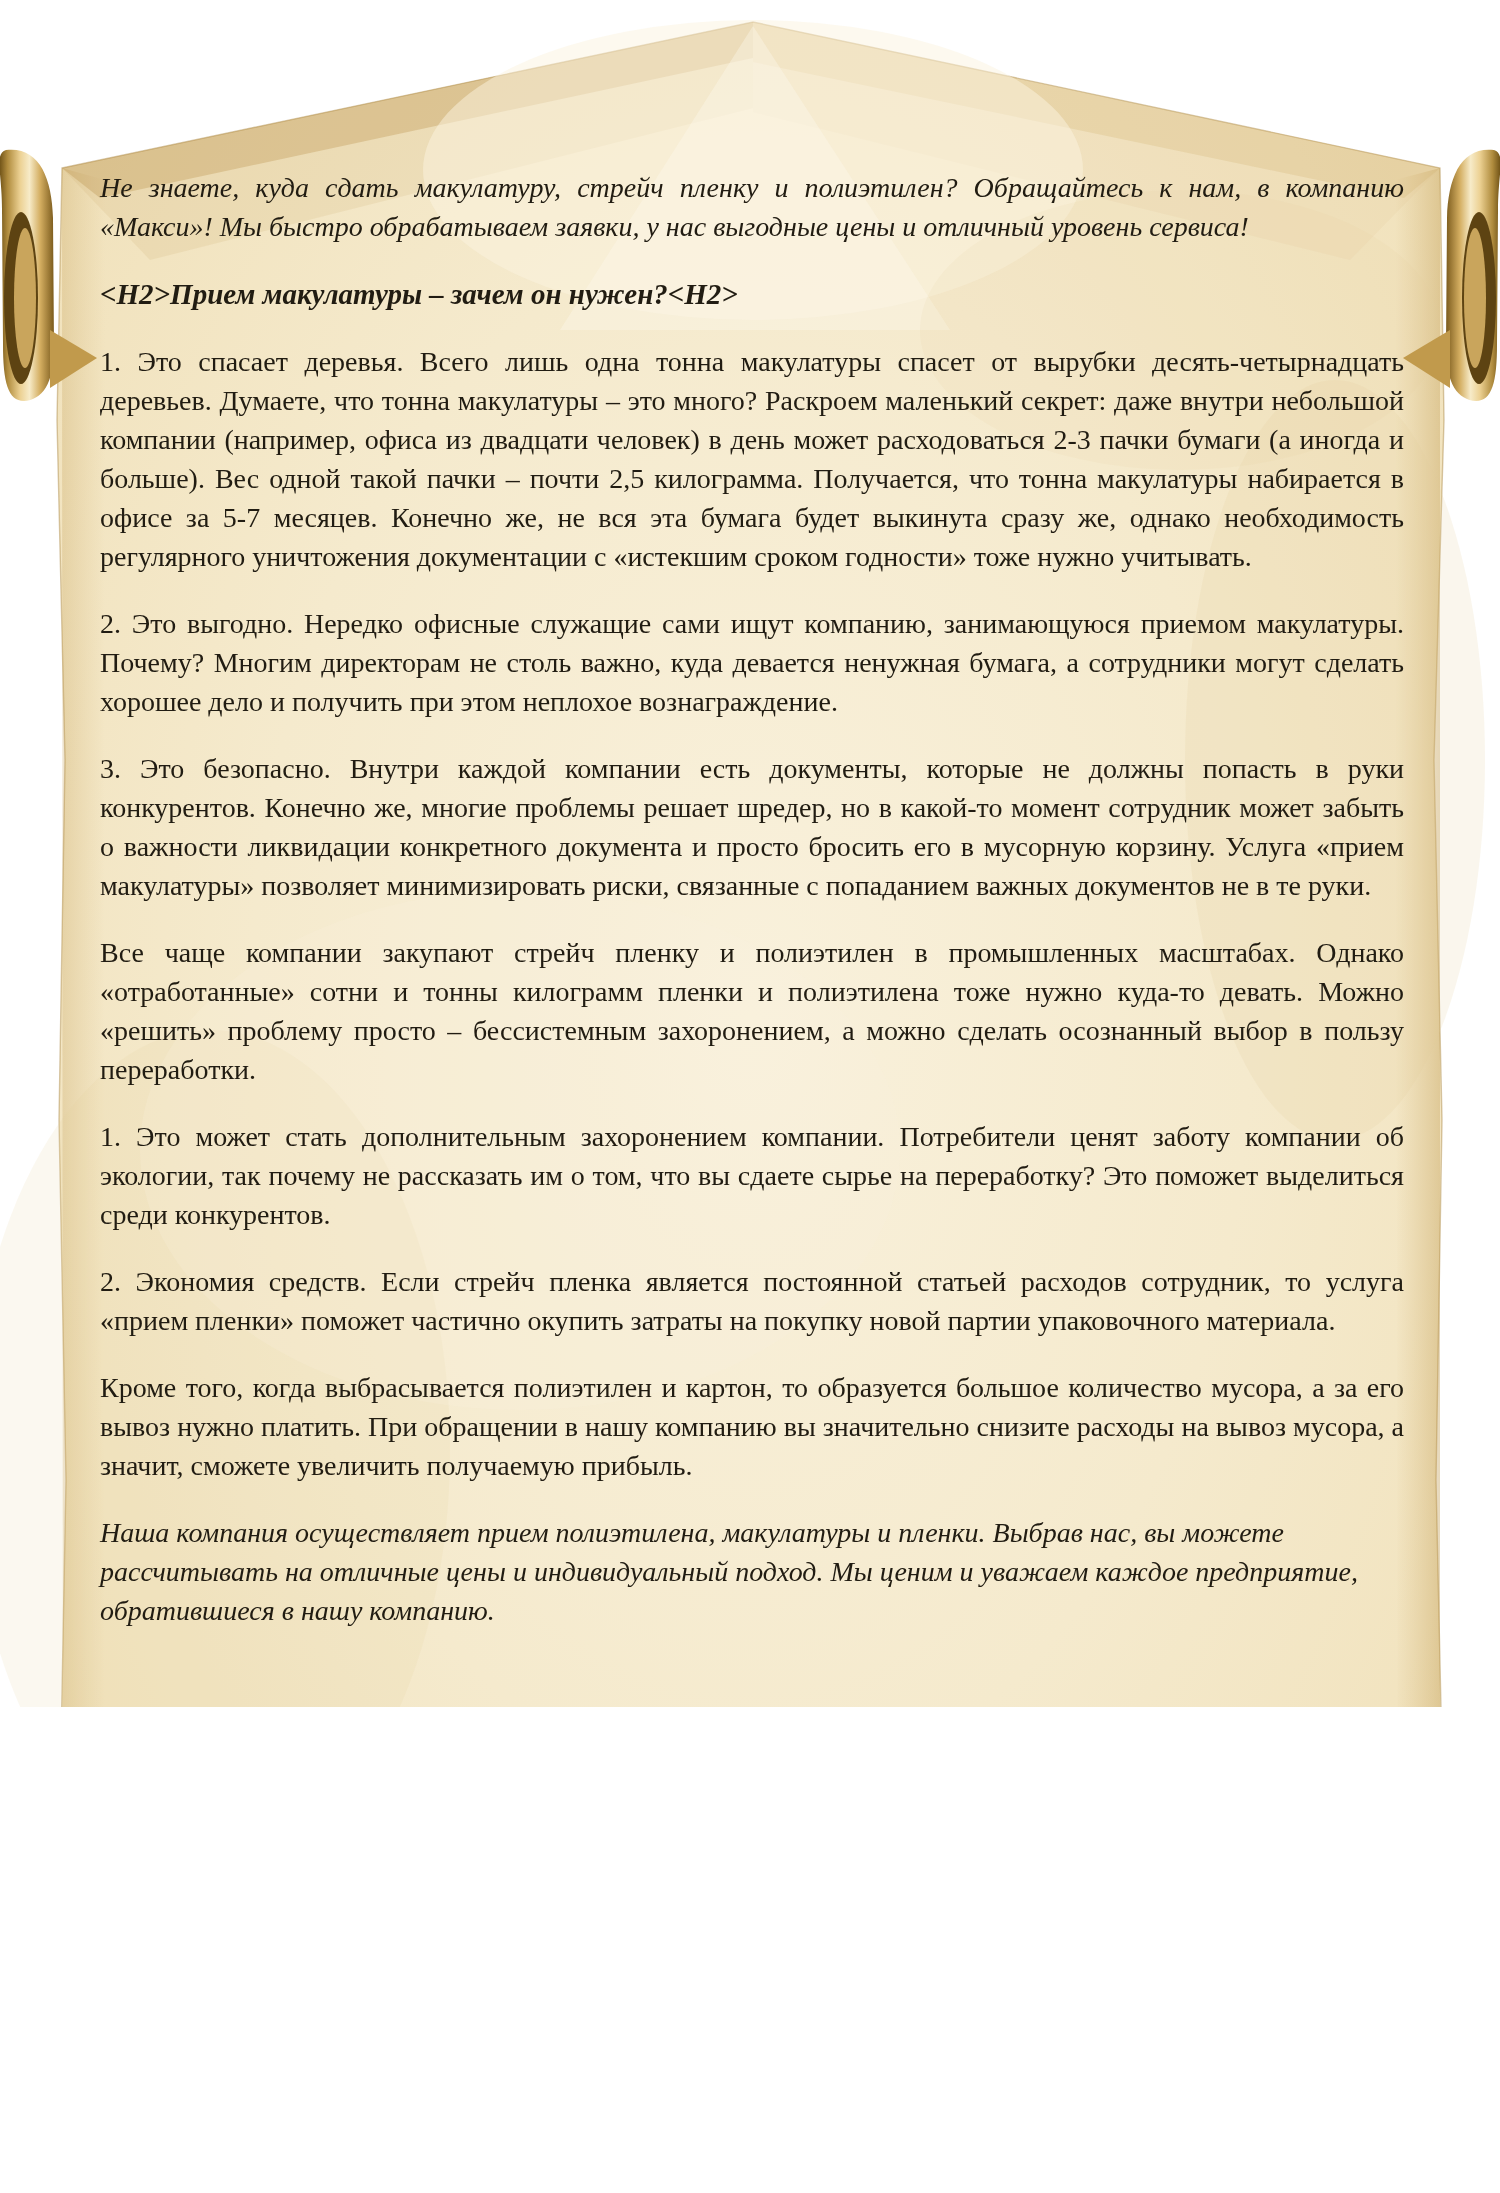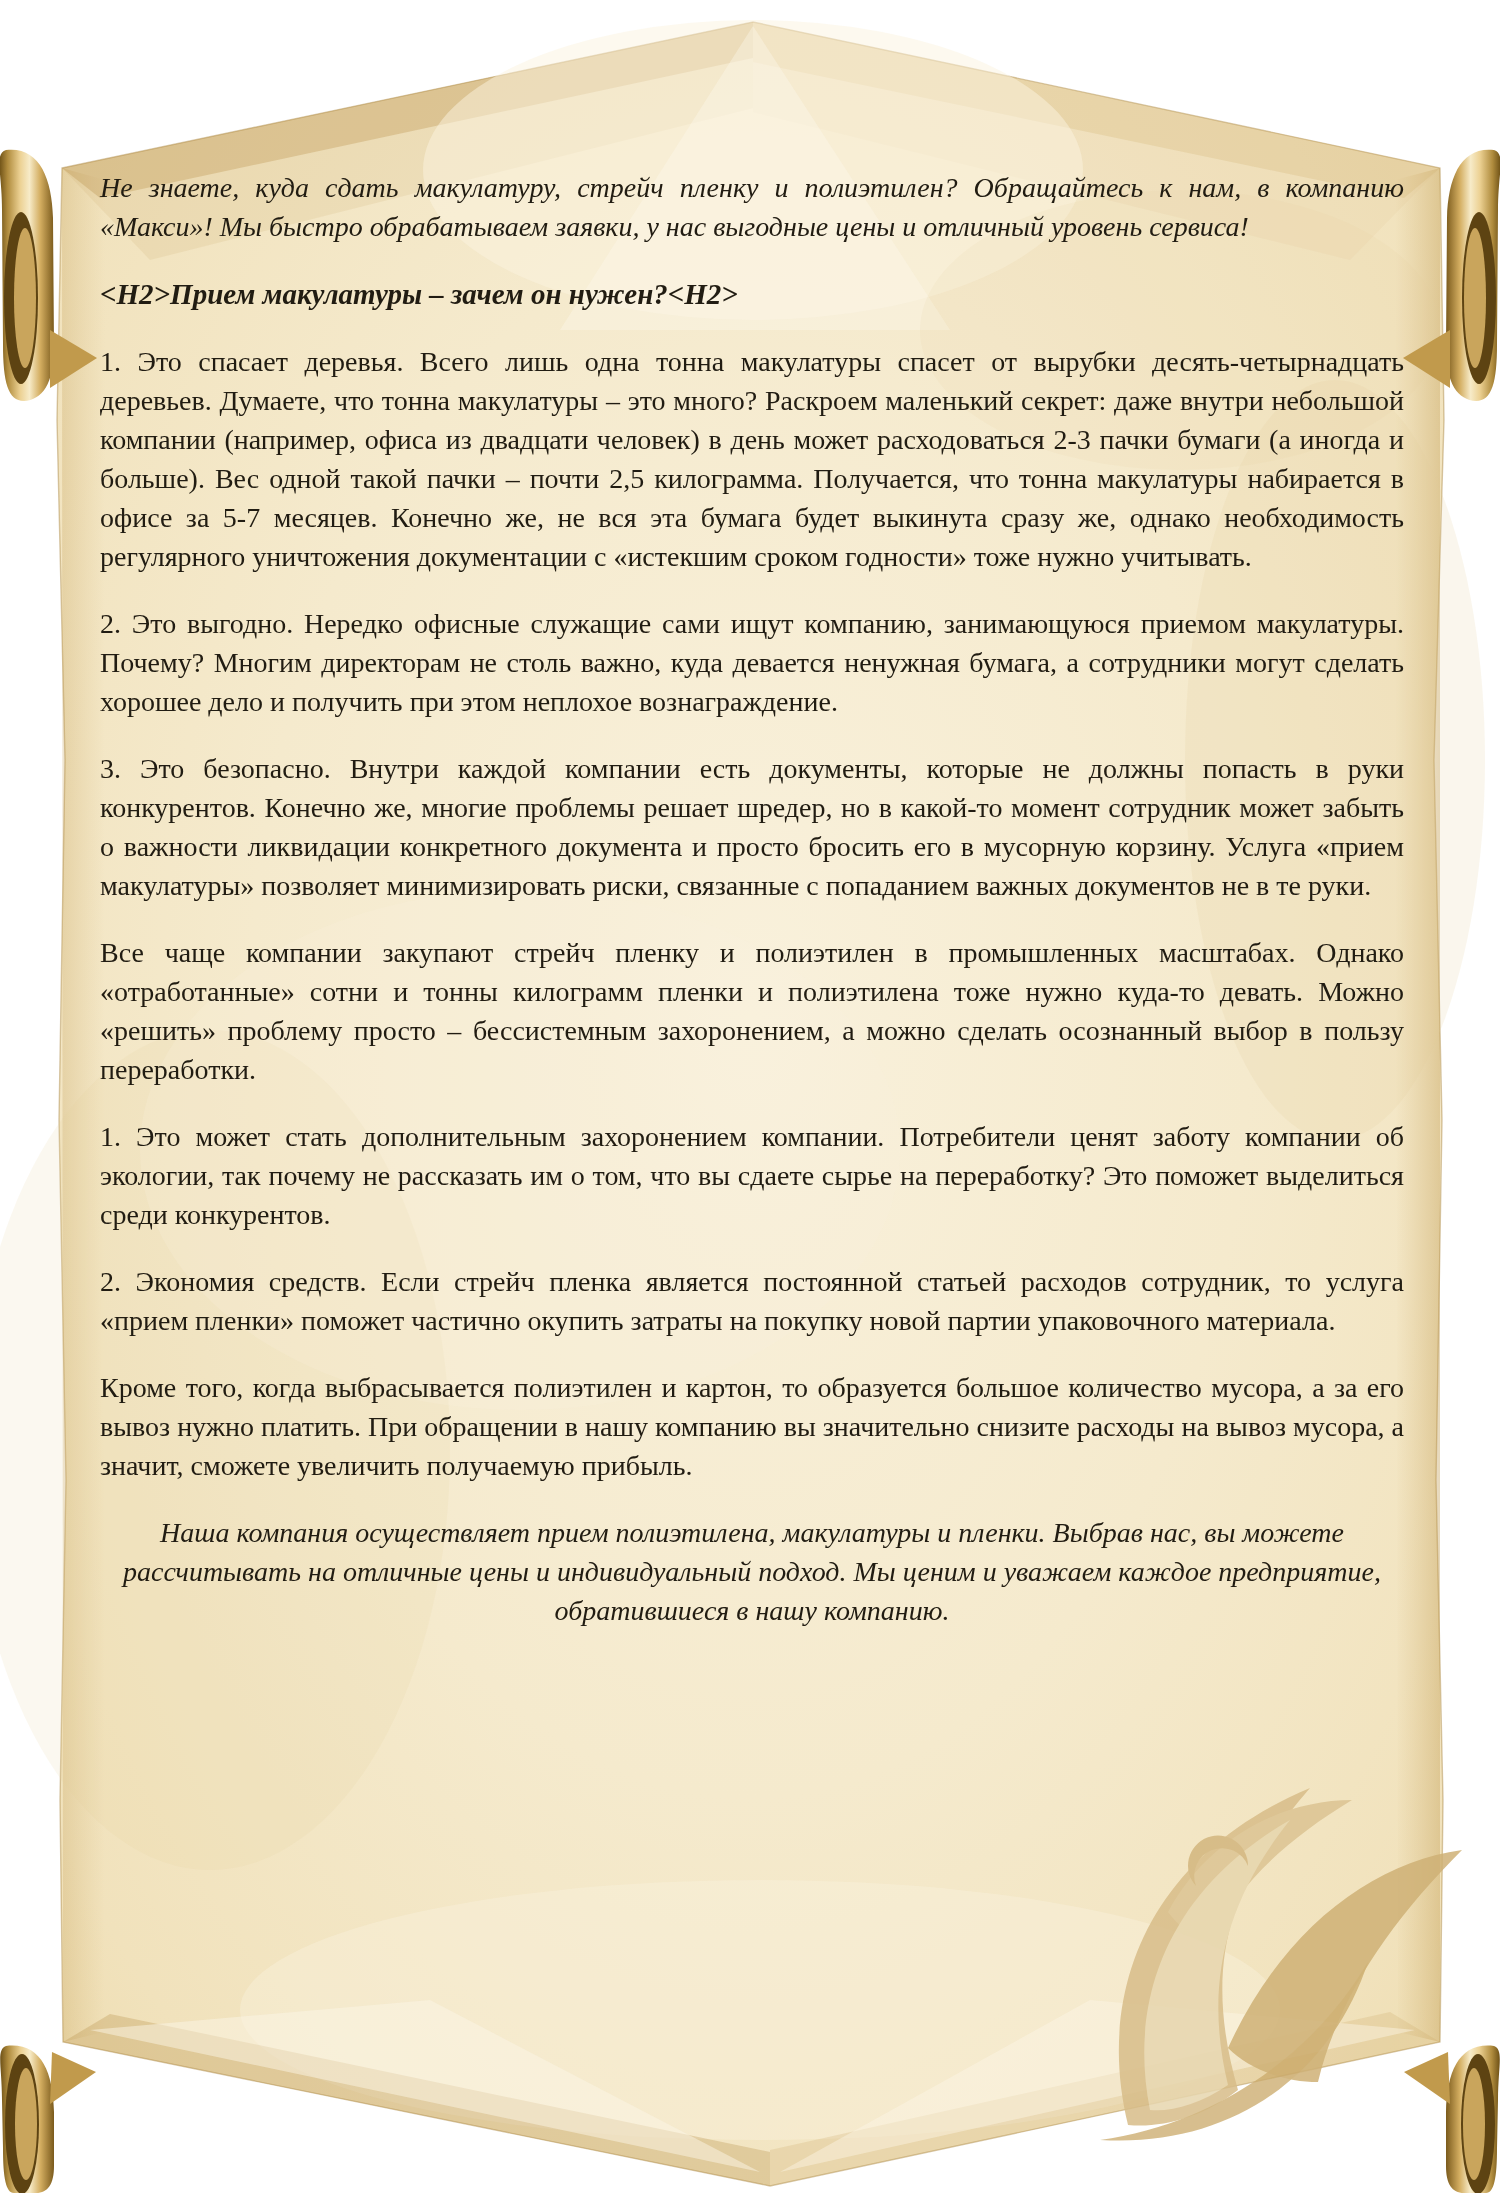--- a/index.html
+++ b/index.html
@@ -1,28 +1,29 @@
 <!DOCTYPE html>
 <html lang="ru"><head>
 <meta charset="utf-8">
 <style>
   html,body{margin:0;padding:0;background:#ffffff;}
   .stage{
-    position:relative;width:1500px;height:2193px;background:#ffffff;overflow:hidden;
+    position:relative;width:1500px;height:1707px;background:#ffffff;overflow:hidden;
     font-family:"Liberation Serif","DejaVu Serif",serif;
+    border-radius:20px;
   }
   .scroll-bg{position:absolute;left:0;top:0;width:1500px;height:2193px;}
   .content{
     position:absolute;left:100px;top:168px;width:1304px;
     color:#211c12;font-size:28px;line-height:39px;
   }
   .content p,.content h2{margin:0 0 28px 0;}
   .content p.body,.content p.intro{text-align:justify;}
   p.intro{font-style:italic;}
-  p.closing{font-style:italic;text-align:center;}
+  p.closing{font-style:italic;text-align:left;}
   .content h2.h2{
     font-size:29px;font-weight:bold;font-style:italic;text-align:left;line-height:40px;
   }
   .it{}
 </style>
 </head>
 <body>
 
 <div class="stage">
 

